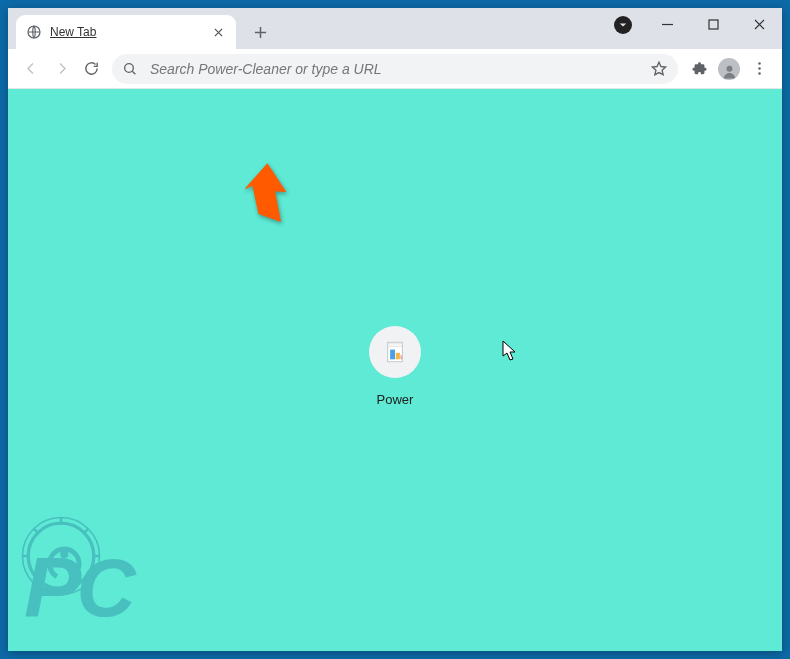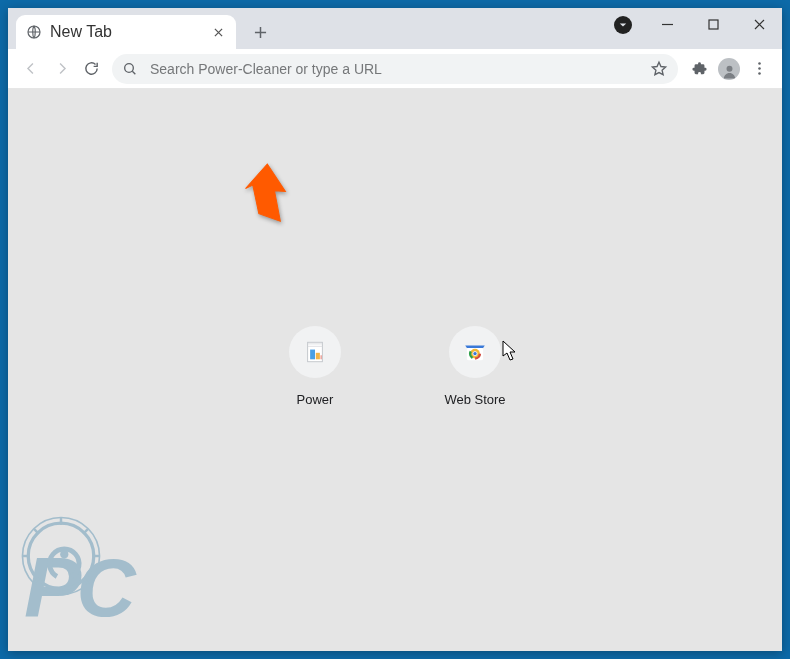--- a/index.html
+++ b/index.html
@@ -40,23 +40,23 @@
     position: relative;
   }
   .tab .favicon {
     width: 16px; height: 16px;
     display: flex; align-items: center; justify-content: center;
     margin-right: 8px;
     color: #5f6368;
   }
   .tab .tab-title {
     flex: 1;
-    font-size: 16px;
+    font-size: 12px;
     color: #333;
-    white-space: nowrap; overflow: hidden;
+    white-space: nowrap; overflow: hidden; text-decoration: underline;
   }
   .tab .close {
     width: 16px; height: 16px;
     display: flex; align-items: center; justify-content: center;
     color: #555;
     border-radius: 50%;
   }
   .tab .close svg { width: 9px; height: 9px; }
   .newtab-btn {
     width: 28px; height: 28px;
@@ -108,20 +108,21 @@
   .nav-btn svg { width: 17px; height: 17px; }
   .omnibox {
     flex: 1;
     height: 30px;
     background: #f1f3f4;
     border-radius: 15px;
     margin: 0 6px;
     display: flex;
     align-items: center;
     padding: 0 10px;
+    font-style: italic;
   }
   .omnibox .search-ic {
     width: 16px; height: 16px;
     color: #5f6368;
     margin-right: 12px;
     display: flex; align-items: center; justify-content: center;
   }
   .omnibox .placeholder {
     flex: 1;
     color: #757779;
@@ -147,21 +148,21 @@
     background: #bcc0c4;
     border-radius: 50%;
     display: flex; align-items: flex-end; justify-content: center;
     overflow: hidden;
   }
 
   
   .content {
     position: relative;
     height: calc(100% - 81px);
-    background: #e5e5e5;
+    background: #5eead4;
   }
   .shortcuts {
     position: absolute;
     left: 50%;
     top: 237px;
     transform: translateX(-50%);
     display: flex;
     gap: 48px;
   }
   .shortcut {
@@ -344,34 +345,20 @@
         <div class="short-circle">
           <svg viewBox="0 0 32 32">
             <rect x="7" y="4" width="18" height="24" fill="#fff" stroke="#b9bdc2"></rect>
             <path d="M7 6h18M7 9h18" stroke="#d6d8db" stroke-width="1"></path>
             <rect x="10" y="13" width="6" height="12" fill="#4aa0e6"></rect>
             <rect x="17" y="17" width="5" height="8" fill="#f3b54a"></rect>
             <rect x="23" y="20" width="1" height="5" fill="#e05a4b"></rect>
           </svg>
         </div>
         <span class="short-label">Power</span>
-      </div>
-      <div class="shortcut">
-        <div class="short-circle">
-          <svg viewBox="0 0 32 32">
-            <path d="M4 8h24l-2 3H6z" fill="#3a79d8"></path>
-            <rect x="6" y="11" width="20" height="15" rx="2" fill="#fff"></rect>
-            <circle cx="16" cy="18" r="6" fill="#f2b736"></circle>
-            <circle cx="16" cy="18" r="6" fill="none" stroke="#d14a3f" stroke-width="3" stroke-dasharray="9 30"></circle>
-            <circle cx="16" cy="18" r="6" fill="none" stroke="#2e9e49" stroke-width="3" stroke-dasharray="9 30" transform="rotate(120 16 18)"></circle>
-            <circle cx="16" cy="18" r="2.6" fill="#3a79d8"></circle>
-            <circle cx="16" cy="18" r="2.6" fill="none" stroke="#fff" stroke-width="1"></circle>
-          </svg>
-        </div>
-        <span class="short-label">Web Store</span>
       </div>
     </div>
 
     <svg class="arrow-annot" width="70" height="70" viewBox="0 0 70 70">
       <g fill="#ff5a00" stroke="#ff5a00">
         <path d="M35 2 L55 28 L44 28 L52 58 L30 52 L22 24 L15 28 Z" transform="rotate(4 35 35)"></path>
       </g>
     </svg>
 
     <svg class="cursor" width="16" height="22" viewBox="0 0 16 22">

